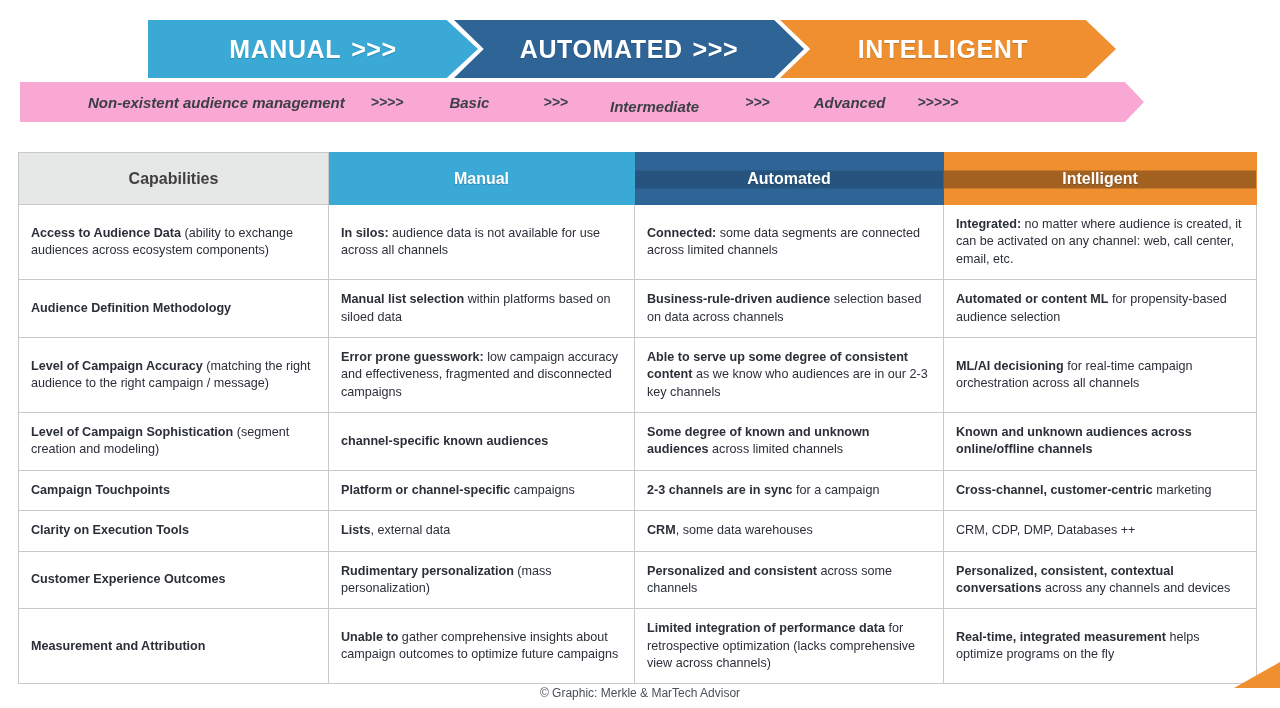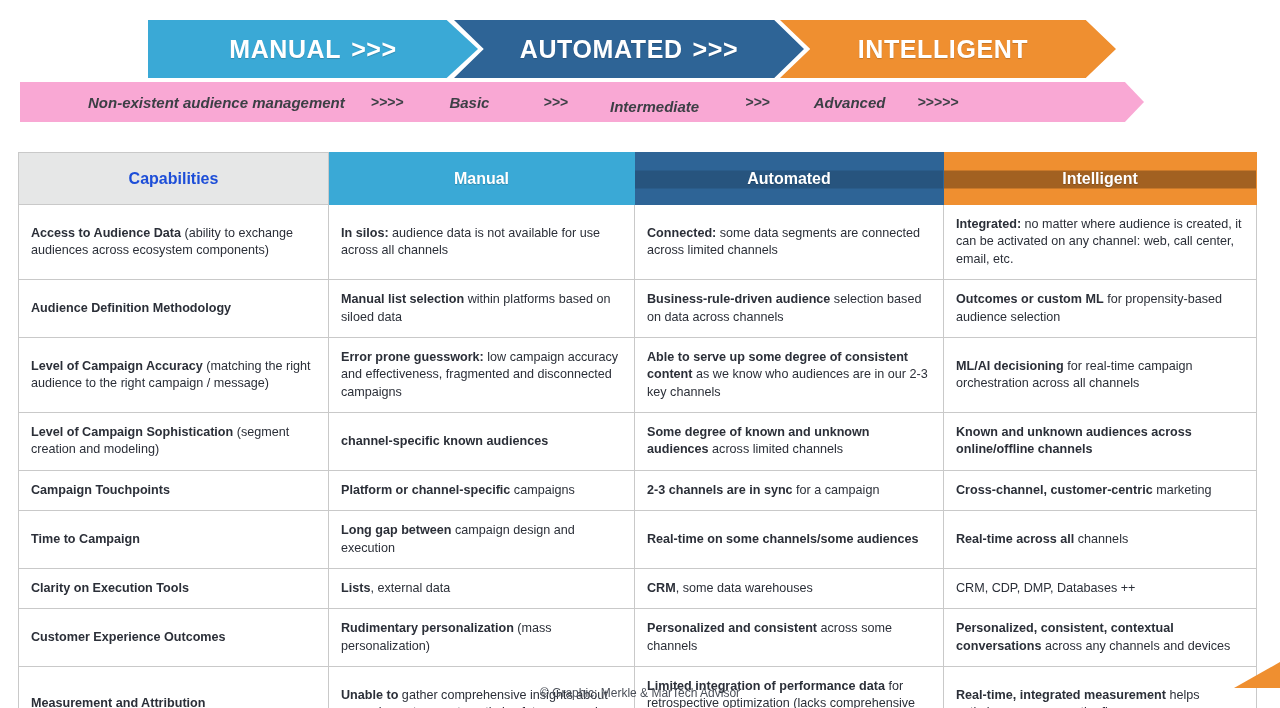--- a/index.html
+++ b/index.html
@@ -75,21 +75,21 @@
   .matrix col.c-auto  { width: 309px; }
   .matrix col.c-int   { width: 313px; }
 
   .matrix th {
     height: 52px;
     font-size: 16px; font-weight: bold;
     border: 1px solid #c9c9c9;
     vertical-align: middle;
     padding: 0 6px;
   }
-  .th-cap  { background: #e6e7e7; color: #1d4ed8; }
+  .th-cap  { background: #e6e7e7; color: #404040; }
   .th-man  { background: #3aa9d6; color: #ffffff; text-shadow: 0 1px 1px rgba(0,0,0,.2); border-color:#3aa9d6 !important; }
   .th-auto { background: #2e6496; color: #ffffff; text-shadow: 0 1px 1px rgba(0,0,0,.2); border-color:#2e6496 !important;
              background-image: linear-gradient(to bottom, rgba(0,0,0,0) 34%, rgba(0,0,0,.16) 34%, rgba(0,0,0,.16) 68%, rgba(0,0,0,0) 68%); }
   .th-int  { background: #ef8f30; color: #ffffff; text-shadow: 0 1px 1px rgba(0,0,0,.2); border-color:#ef8f30 !important;
              background-image: linear-gradient(to bottom, rgba(0,0,0,0) 34%, rgba(0,0,0,.32) 34%, rgba(0,0,0,.32) 68%, rgba(0,0,0,0) 68%); }
 
   .matrix td {
     border: 1px solid #c9c9c9;
     padding: 11px 12px;
     vertical-align: middle;
@@ -163,47 +163,41 @@
         <tr>
           <td class="cap"><span class="bld">Access to Audience Data</span><span class="norm"> (ability to exchange audiences across ecosystem components)</span></td>
           <td><span class="bld">In silos:</span><span class="norm"> audience data is not available for use across all channels</span></td>
           <td><span class="bld">Connected:</span><span class="norm"> some data segments are connected across limited channels</span></td>
           <td><span class="bld">Integrated:</span><span class="norm"> no matter where audience is created, it can be activated on any channel: web, call center, email, etc.</span></td>
         </tr>
         <tr>
           <td class="cap"><span class="bld">Audience Definition Methodology</span></td>
           <td><span class="bld">Manual list selection</span><span class="norm"> within platforms based on siloed data</span></td>
           <td><span class="bld">Business-rule-driven audience</span><span class="norm"> selection based on data across channels</span></td>
-          <td><span class="bld">Outcomes or custom ML</span><span class="norm"> for propensity-based audience selection</span></td>
+          <td><span class="bld">Automated or content ML</span><span class="norm"> for propensity-based audience selection</span></td>
         </tr>
         <tr>
           <td class="cap"><span class="bld">Level of Campaign Accuracy</span><span class="norm"> (matching the right audience to the right campaign / message)</span></td>
           <td><span class="bld">Error prone guesswork:</span><span class="norm"> low campaign accuracy and effectiveness, fragmented and disconnected campaigns</span></td>
           <td><span class="bld">Able to serve up some degree of consistent content</span><span class="norm"> as we know who audiences are in our 2-3 key channels</span></td>
           <td><span class="bld">ML/AI decisioning</span><span class="norm"> for real-time campaign orchestration across all channels</span></td>
         </tr>
         <tr>
           <td class="cap"><span class="bld">Level of Campaign Sophistication</span><span class="norm"> (segment creation and modeling)</span></td>
           <td><span class="bld">channel-specific known audiences</span></td>
           <td><span class="bld">Some degree of known and unknown audiences</span><span class="norm"> across limited channels</span></td>
           <td><span class="bld">Known and unknown audiences across online/offline channels</span></td>
         </tr>
         <tr>
           <td class="cap"><span class="bld">Campaign Touchpoints</span></td>
           <td><span class="bld">Platform or channel-specific</span><span class="norm"> campaigns</span></td>
           <td><span class="bld">2-3 channels are in sync</span><span class="norm"> for a campaign</span></td>
           <td><span class="bld">Cross-channel, customer-centric</span><span class="norm"> marketing</span></td>
         </tr>
         <tr>
-          <td class="cap"><span class="bld">Time to Campaign</span></td>
-          <td><span class="bld">Long gap between</span><span class="norm"> campaign design and execution</span></td>
-          <td><span class="bld">Real-time on some channels/some audiences</span></td>
-          <td><span class="bld">Real-time across all</span><span class="norm"> channels</span></td>
-        </tr>
-        <tr>
           <td class="cap"><span class="bld">Clarity on Execution Tools</span></td>
           <td><span class="bld">Lists</span><span class="norm">, external data</span></td>
           <td><span class="bld">CRM</span><span class="norm">, some data warehouses</span></td>
           <td><span class="norm">CRM, CDP, DMP, Databases ++</span></td>
         </tr>
         <tr>
           <td class="cap"><span class="bld">Customer Experience Outcomes</span></td>
           <td><span class="bld">Rudimentary personalization</span><span class="norm"> (mass personalization)</span></td>
           <td><span class="bld">Personalized and consistent</span><span class="norm"> across some channels</span></td>
           <td><span class="bld">Personalized, consistent, contextual conversations</span><span class="norm"> across any channels and devices</span></td>

